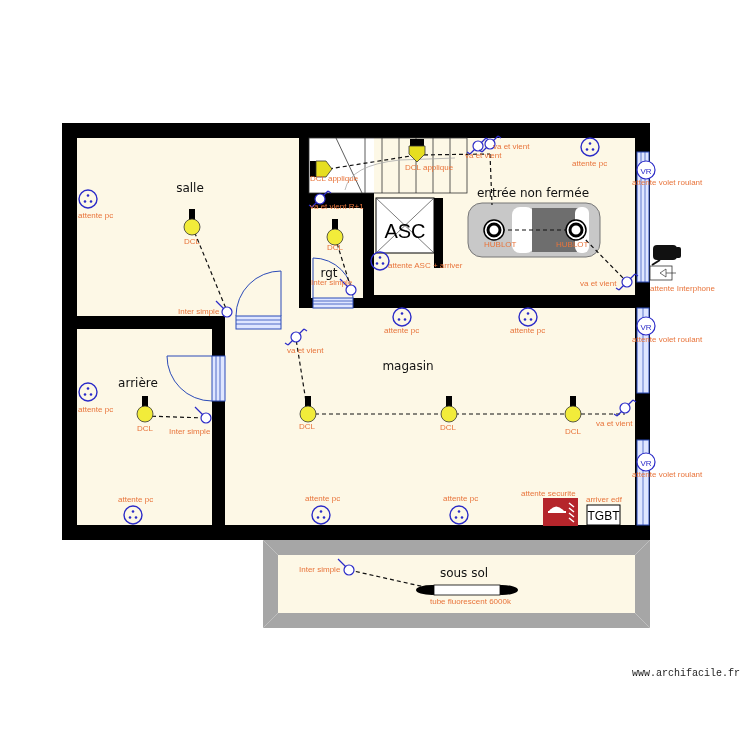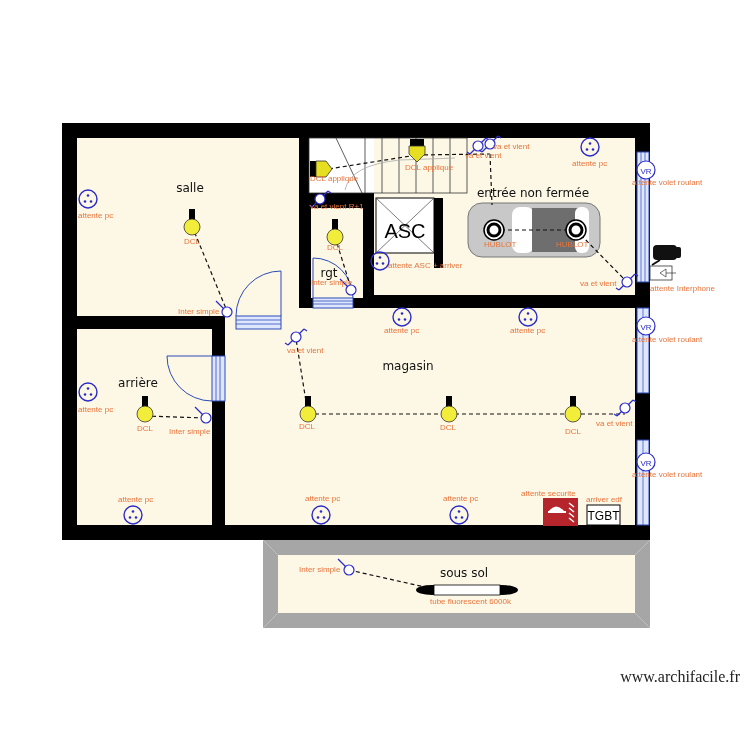--- a/index.html
+++ b/index.html
@@ -1,20 +1,20 @@
 <!DOCTYPE html>
 <html><head>
 <meta charset="utf-8">
 <style>
   html, body { margin:0; padding:0; background:#ffffff; }
   body { width:750px; height:750px; position:relative; overflow:hidden; font-family:"Liberation Sans", sans-serif; }
   #plan { position:absolute; left:0; top:0; width:750px; height:750px; }
   .lbl { font-family:"Liberation Sans", sans-serif; fill:#e8743b; font-size:8px; }
   .room { font-family:"DejaVu Sans", sans-serif; fill:#111; font-size:12px; }
-  .watermark { position:absolute; right:10px; top:668px; font-size:16px; color:#222; font-family:Liberation Serif, serif; }
+  .watermark { position:absolute; right:10px; top:668px; font-size:10px; color:#222; font-family:Liberation Mono, monospace; }
 </style>
 </head>
 <body>
 
 <svg id="plan" viewBox="0 0 750 750" xmlns="http://www.w3.org/2000/svg">
   <defs>
     <g id="outlet">
       <circle r="9" fill="none" stroke="#2b2bc8" stroke-width="1.4"></circle>
       <circle cx="0" cy="-3.5" r="1.3" fill="#2b2bc8"></circle>
       <circle cx="-3" cy="2.5" r="1.3" fill="#2b2bc8"></circle>

